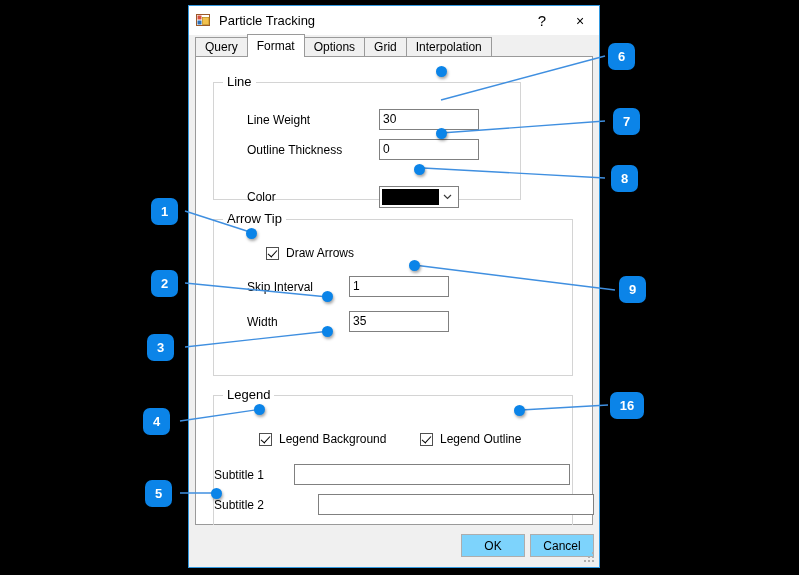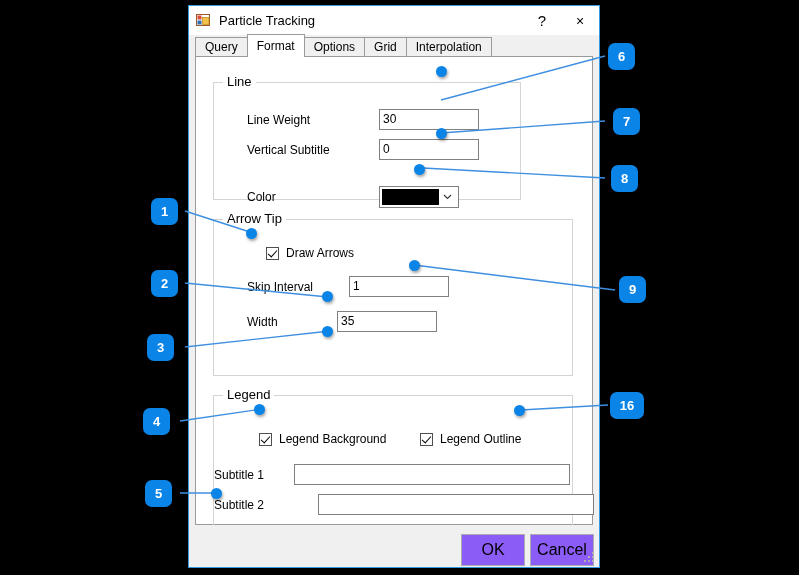--- a/index.html
+++ b/index.html
@@ -202,24 +202,24 @@
   .footer {
     flex: 0 0 auto;
     height: 42px;
     background: #f0f0f0;
     position: relative;
   }
   .btn {
     position: absolute;
     top: 9px;
     width: 64px;
-    height: 32px;
-    background: #8b5cf6;
+    height: 23px;
+    background: #7dd3fc;
     border: 1px solid #adadad;
-    font-size: 16px;
+    font-size: 12px;
     color: #000;
     display: flex;
     align-items: center;
     justify-content: center;
     box-sizing: border-box;
   }
   .grip {
     position: absolute;
     right: 3px;
     bottom: 3px;
@@ -296,21 +296,21 @@
 
     <div class="group" style="left:17px; top:25px; width:308px; height:118px;">
       <span class="group-title">Line</span>
 
       <div class="row" style="left:33px; top:26px;">
         <span class="fld-label" style="width:120px;">Line Weight</span>
         <div class="textbox" style="width:100px; margin-left:12px;">30</div>
       </div>
 
       <div class="row" style="left:33px; top:56px;">
-        <span class="fld-label" style="width:120px;">Vertical Subtitle</span>
+        <span class="fld-label" style="width:120px;">Outline Thickness</span>
         <div class="textbox" style="width:100px; margin-left:12px;">0</div>
       </div>
 
       <div class="row" style="left:33px; top:103px;">
         <span class="fld-label" style="width:120px;">Color</span>
         <div class="colorcombo" style="width:80px; margin-left:12px;">
           <div class="swatch" style="background: rgb(0, 0, 0);"></div>
           <div class="combo-arrow">
             <svg width="9" height="6" viewBox="0 0 9 6">
                 <path d="M1 1 L4.5 4.5 L8 1" stroke="#3a3a3a" stroke-width="1.2" fill="none"></path>
@@ -328,21 +328,21 @@
         <span class="cblabel">Draw Arrows</span>
       </div>
 
       <div class="row" style="left:33px; top:56px;">
         <span class="fld-label" style="width:90px;">Skip Interval</span>
         <div class="textbox" style="width:100px; margin-left:12px;">1</div>
       </div>
 
       <div class="row" style="left:33px; top:91px;">
         <span class="fld-label" style="width:90px;">Width</span>
-        <div class="textbox" style="width:100px; ">35</div>
+        <div class="textbox" style="width:100px; margin-left:12px;">35</div>
       </div>
 
     </div>
 
     <div class="group" style="left:17px; top:338px; width:360px; height:132px;">
       <span class="group-title">Legend</span>
 
       <div class="cbrow" style="left:33px; top:36px;padding-left:12px;">
         <span class="checkbox checked"></span>
         <span class="cblabel">Legend Background</span>

